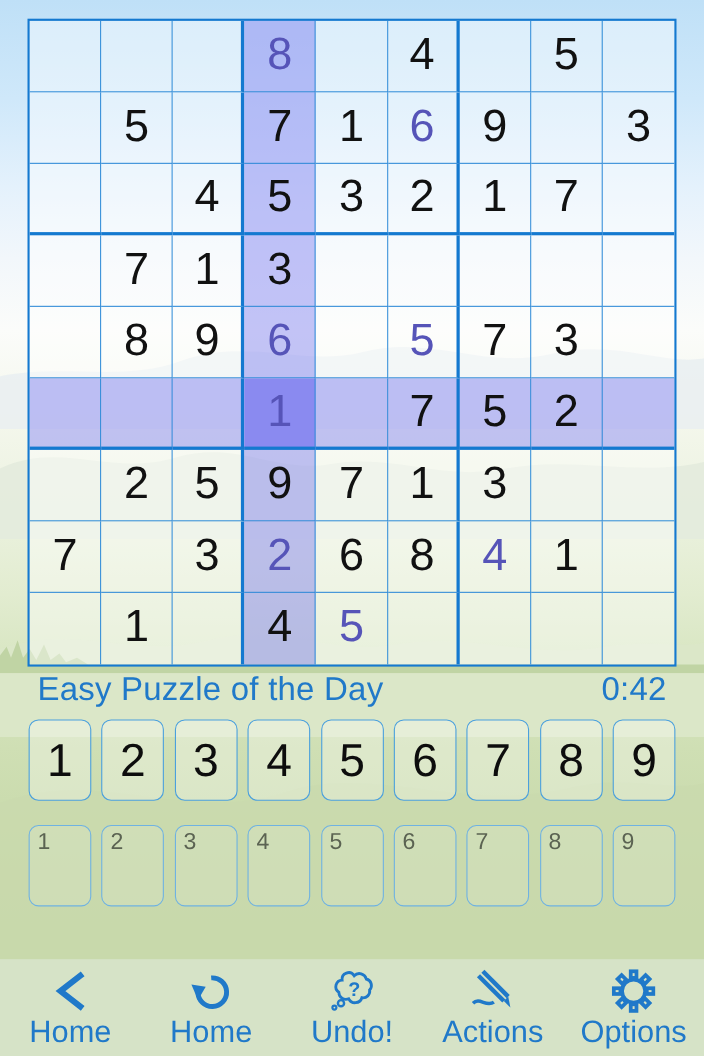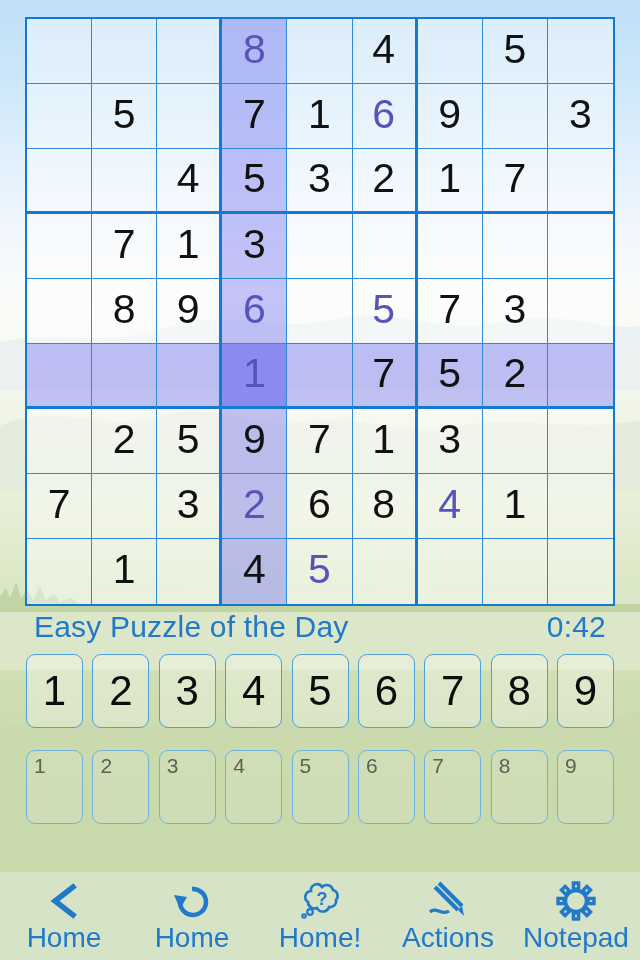--- a/index.html
+++ b/index.html
@@ -416,21 +416,21 @@
         <svg width="44" height="40" viewBox="0 0 44 40">
           <path d="M13,10 A6,6 0 0 1 24,6 A6.5,6.5 0 0 1 35,9
                    A6,6 0 0 1 38,19 A6,6 0 0 1 31,26
                    A6.5,6.5 0 0 1 19,27 A6.5,6.5 0 0 1 10,21
                    A6,6 0 0 1 13,10 Z" fill="none" stroke="#2079c9" stroke-width="2.6"></path>
           <circle cx="12" cy="31" r="2.8" fill="none" stroke="#2079c9" stroke-width="2.2"></circle>
           <circle cx="6" cy="35" r="1.8" fill="none" stroke="#2079c9" stroke-width="2"></circle>
           <text x="24" y="24" font-size="18" font-family="Liberation Sans, sans-serif" font-weight="bold" fill="#2079c9" text-anchor="middle">?</text>
         </svg>
       </span>
-      <span class="lbl">Home!</span>
+      <span class="lbl">Undo!</span>
     </div>
 
     <div class="tool">
       <span class="ico">
         <svg width="40" height="40" viewBox="0 0 40 40">
           <path d="M7,6 L30,29" stroke="#2079c9" stroke-width="4" fill="none"></path>
           <path d="M11,2 L34,25" stroke="#2079c9" stroke-width="4" fill="none"></path>
           <path d="M30,29 L34,25 L36,35 Z" fill="#2079c9"></path>
           <path d="M2,31 C8,25 14,35 21,30" stroke="#2079c9" stroke-width="3.2" fill="none"></path>
         </svg>
@@ -466,17 +466,17 @@
                     <rect x="-2.6" y="-18" width="5.2" height="6"></rect>
                   </g>
                 <g transform="rotate(315)">
                     <rect x="-2.6" y="-18" width="5.2" height="6"></rect>
                   </g>
               </g>
             </g>
           </g>
         </svg>
       </span>
-      <span class="lbl">Notepad</span>
+      <span class="lbl">Options</span>
     </div>
 
   </div>
 </div>
 
 </body></html>

